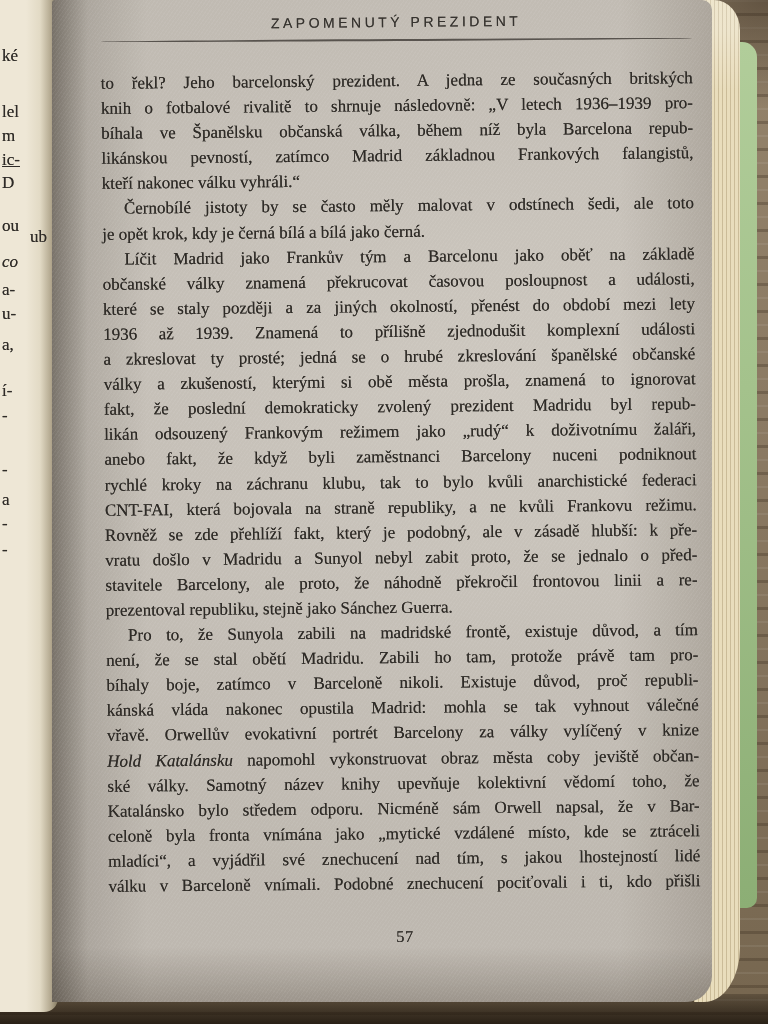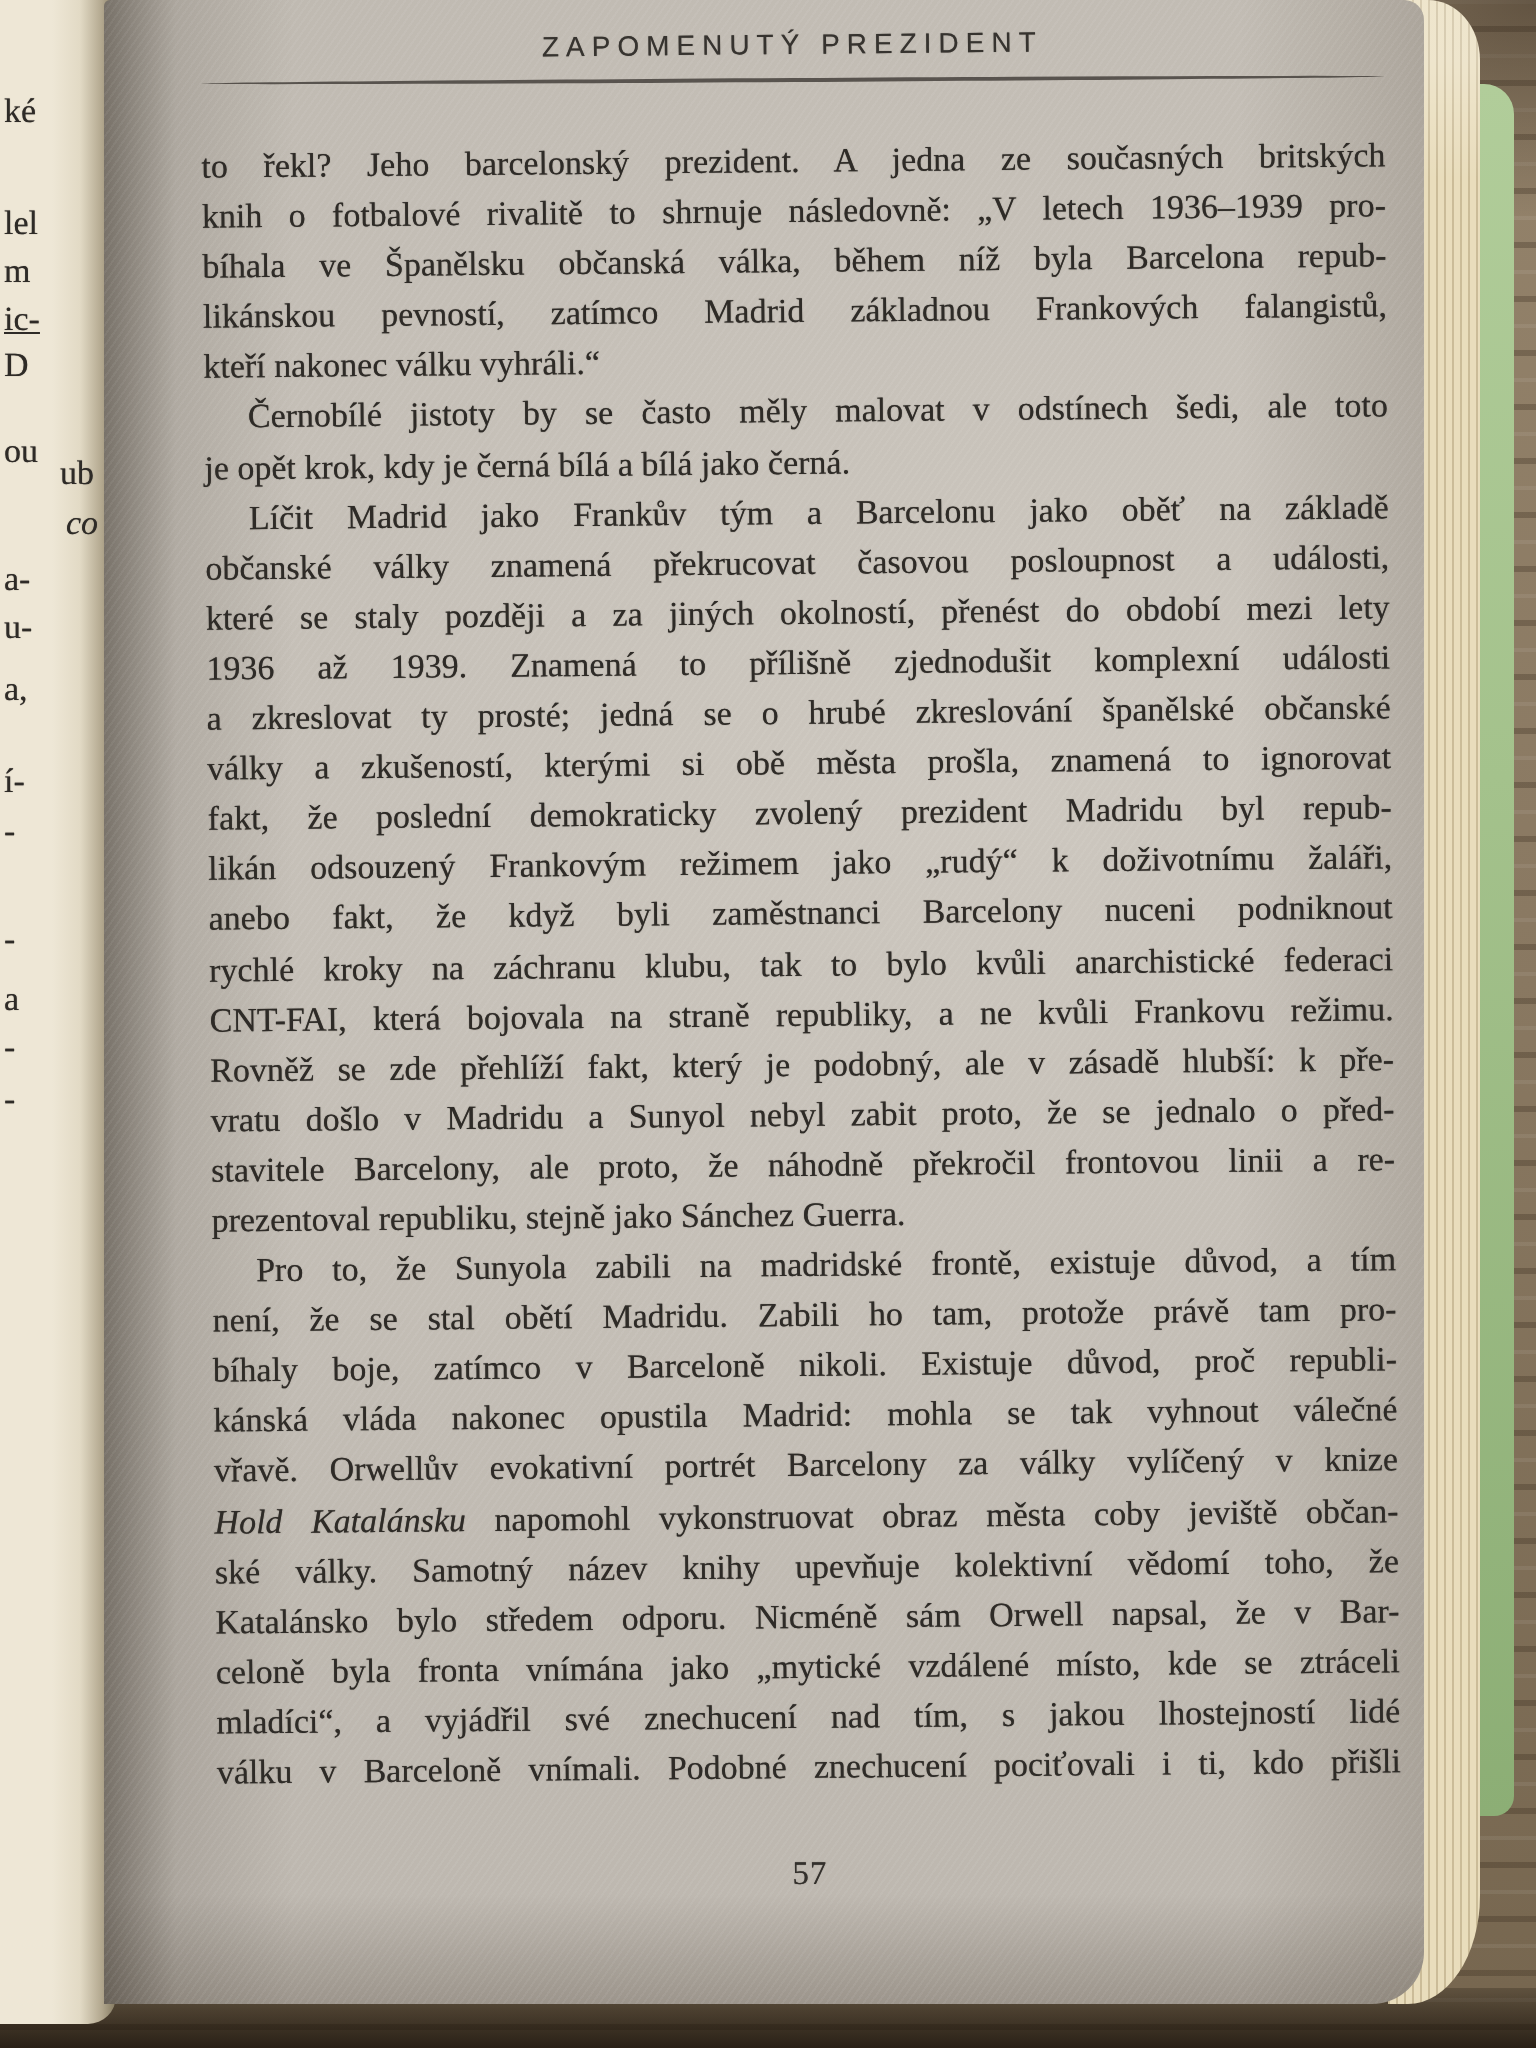--- a/index.html
+++ b/index.html
@@ -67,21 +67,21 @@
       var(--left-paper, #eee7d6) 0 26px, #e2dac5 40px, #b2a78e 51px, #82785f 100%);
     border-radius: 0 0 14px 0;
   }
 
   .frag {
     position: absolute; left: 2px;
     font-size: 17px; color: var(--ink, #2e2b27);
     text-shadow: 0 0 .4px rgba(60,55,50,.8);
     text-align: center;
   }
-  .frag.it { font-style: italic; margin-left: 31px; }
+  .frag.it { font-style: italic; }
 
   
   .text-block {
     position: absolute; left: 100px; top: 6px; width: 592px; height: 1005px; z-index: 5;
     transform: rotate(-0.55deg); transform-origin: 50% 0;
     color: var(--ink, #2e2b27);
   }
   .page-header {
     text-align: center;
     font-family: "Liberation Sans", sans-serif;

